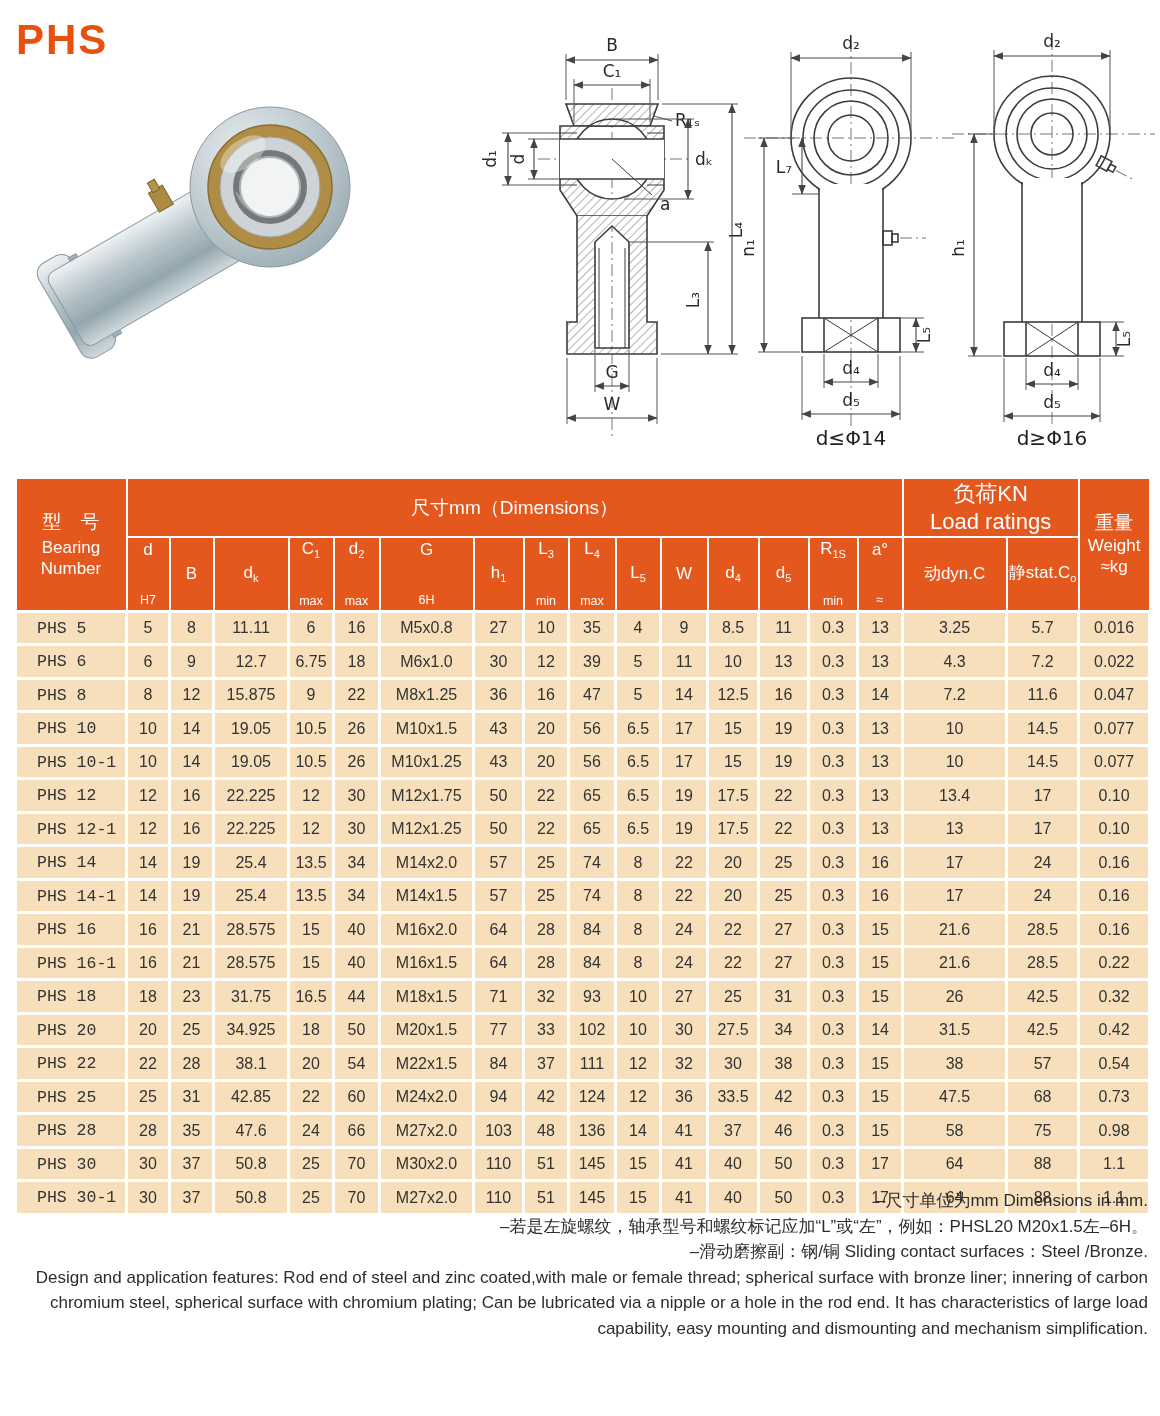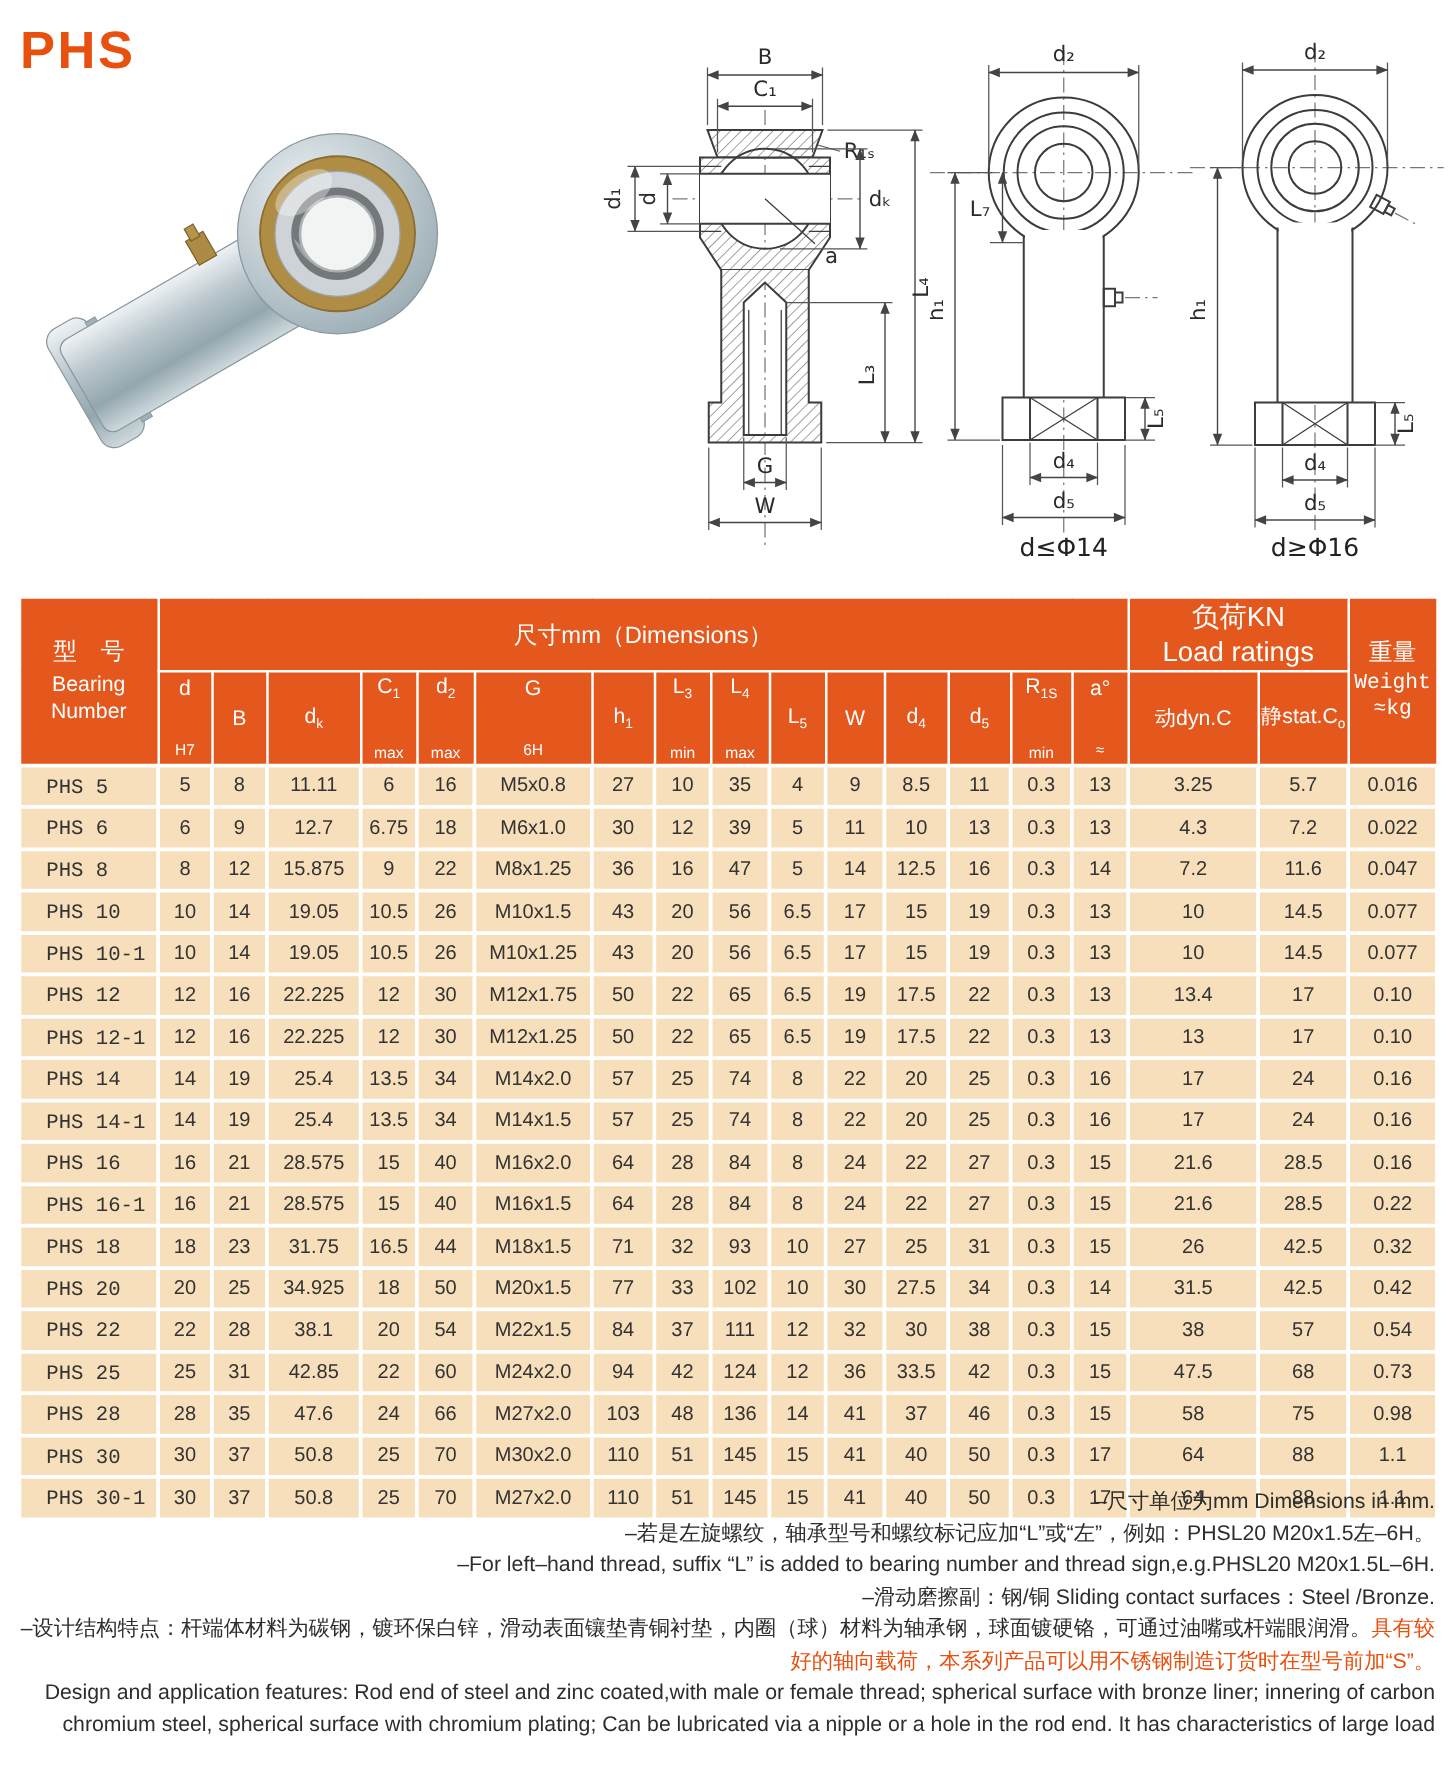--- a/index.html
+++ b/index.html
@@ -22,21 +22,21 @@
   table.datatable{border-collapse:collapse;table-layout:fixed;width:1133px;}
   .datatable th{background:#e4571d;color:#fff;font-weight:normal;border:2px solid #fff;
                 vertical-align:middle;text-align:center;padding:1px 0;}
   .datatable tr.grow th{height:44px;font-size:19px;}
   .datatable tr.srow th{height:56px;font-size:17px;line-height:1.15;}
   .datatable th .hnote{font-size:12.5px;line-height:1.1;margin-top:34px;}
   .datatable th sub{font-size:11px;}
   .datatable th.th-model div{line-height:1.25;}
   .datatable th.th-model .cnl{font-size:19px;margin-bottom:3px;}
   .datatable th.th-model .enl{font-size:17px;}
-  .datatable th.th-weight div{line-height:1.25;font-size:17px;font-family:Liberation Mono, monospace;}
+  .datatable th.th-weight div{line-height:1.25;font-size:17px;}
   .datatable th.th-weight .cnl{font-size:19px;}
   .datatable th.th-load div{line-height:1.25;font-size:22px;}
   .datatable td{background:#f6dfba;color:#333;border:3px solid #fff;height:30.5px;
                 font-size:16px;text-align:center;padding:0;}
   .datatable td.model{text-align:left;padding-left:20px;font-size:16.5px;font-family:Liberation Mono, monospace;}
 
   .notes{position:absolute;left:14px;top:1188px;width:1134px;font-size:17px;
          line-height:1.5;color:#2d2d2d;text-align:right;}
   .notes .orange{color:#e8500f;}
 </style>
@@ -708,19 +708,17 @@
             <td>88</td>
             <td>1.1</td>
           </tr>
         </tbody>
     </table>
   </div>
 
   <div class="notes">
     <div class="note-line">–尺寸单位为mm   Dimensions in mm.</div>
     <div class="note-line">–若是左旋螺纹，轴承型号和螺纹标记应加“L”或“左”，例如：PHSL20 M20x1.5左–6H。</div>
-    <div class="note-line">–For left–hand thread, suffix “L” is added to bearing number and thread sign,e.g.PHSL20 M20x1.5L–6H.</div>
     <div class="note-line">–滑动磨擦副：钢/铜   Sliding contact surfaces：Steel /Bronze.</div>
-    <div class="note-line"><span>–设计结构特点：杆端体材料为碳钢，镀环保白锌，滑动表面镶垫青铜衬垫，内圈（球）材料为轴承钢，球面镀硬铬，可通过油嘴或杆端眼润滑。</span><span class="orange">具有较好的轴向载荷，本系列产品可以用不锈钢制造订货时在型号前加“S”。</span></div>
     <div class="note-line">Design and application features: Rod end of steel and zinc coated,with male or female thread; spherical surface with bronze liner; innering of carbon chromium steel, spherical surface with chromium plating; Can be lubricated via a nipple or a hole in the rod end. It has characteristics of large load capability, easy mounting and dismounting and mechanism simplification.</div>
   </div>
 
 </div>
 
 </body></html>

